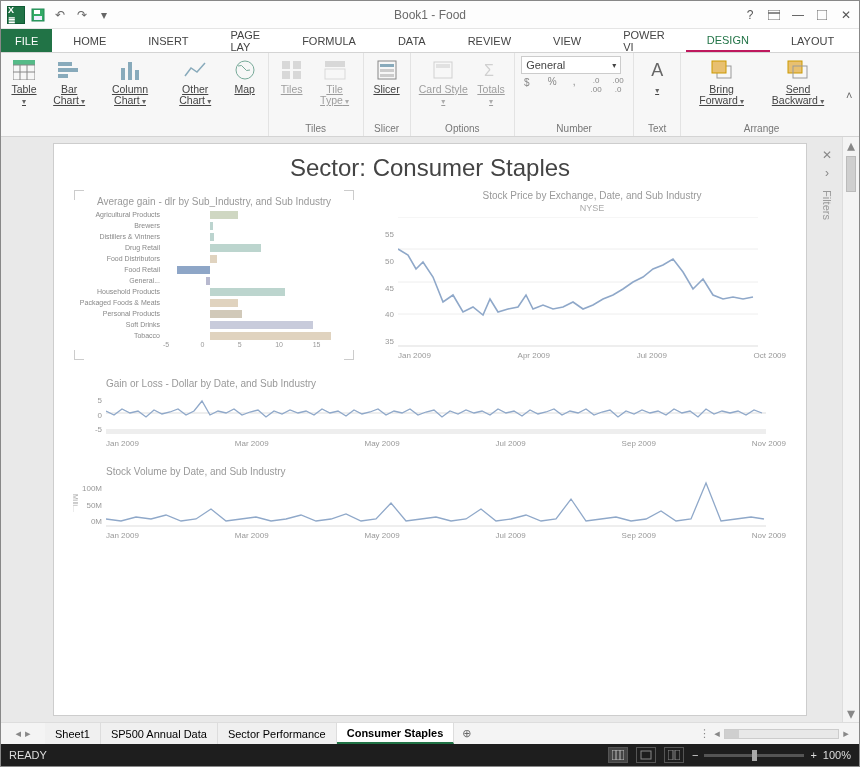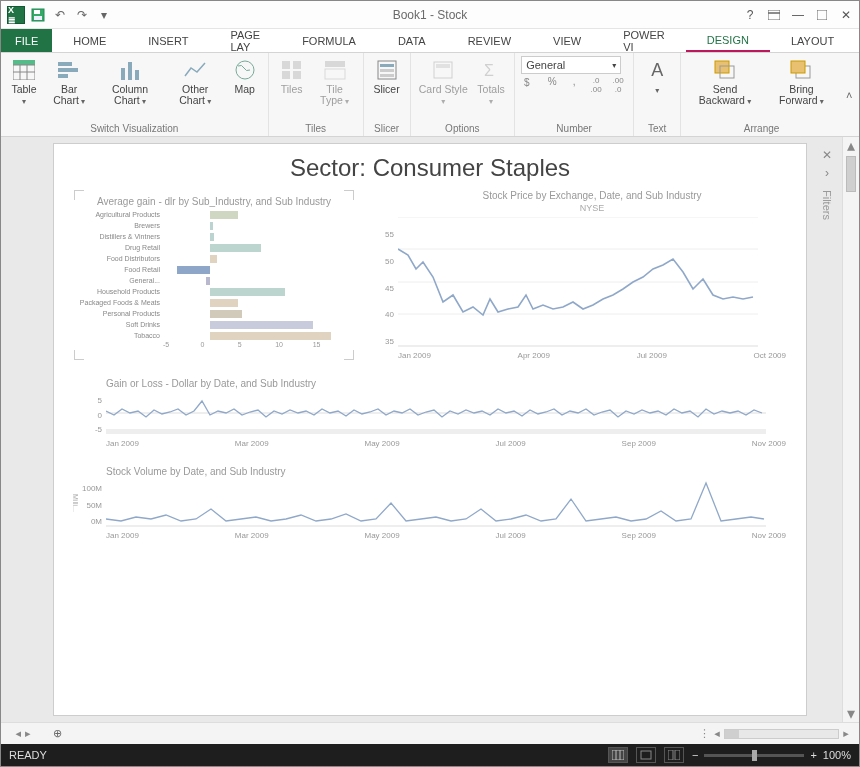--- a/index.html
+++ b/index.html
@@ -25,21 +25,21 @@
 .user-area { margin-left: auto; display: flex; align-items: center; gap: 6px; padding-right: 6px; }
 .avatar { width: 20px; height: 20px; background: #3a5a8c; border: 1px solid #888; }
 .smiley { width: 18px; height: 18px; border-radius: 50%; background: #ffd83a; display: flex; align-items: center; justify-content: center; font-size: 12px; }
 
 
 .ribbon-body { height: 84px; background: #f7f7f7; display: flex; border-bottom: 1px solid #d4d4d4; font-size: 11px; color: #444; }
 .group { padding: 3px 6px 0; display: flex; flex-direction: column; border-right: 1px solid #e3e3e3; }
 .group-items { flex: 1; display: flex; align-items: flex-start; gap: 4px; }
 .rbtn { display: flex; flex-direction: column; align-items: center; justify-content: flex-start; min-width: 34px; cursor: pointer; padding: 2px; gap: 2px; }
 .rbtn .icon24 { width: 24px; height: 24px; display: flex; align-items: center; justify-content: center; }
-.rbtn .lbl { text-align: center; line-height: 1.05; font-size: 10.5px; }
+.rbtn .lbl { text-align: center; line-height: 1.05; font-size: 10.5px; text-decoration: underline; }
 .drop::after { content: " ▾"; font-size: 8px; color: #666; }
 .group-title { text-align: center; font-size: 10px; color: #777; padding: 1px 0 2px; }
 .num-row { display: flex; flex-direction: column; gap: 2px; }
 .num-top { border: 1px solid #ccc; background: #fff; font-size: 11px; padding: 0 4px; height: 18px; display: flex; align-items: center; width: 100px; justify-content: space-between; }
 .num-bottom { display: flex; gap: 4px; font-size: 10px; color: #888; }
 .num-bottom span { width: 18px; text-align: center; cursor: pointer; }
 .collapse-ribbon { width: 18px; align-self: center; color: #666; cursor: pointer; margin-left: auto; padding: 0 4px; }
 
 
 .canvas-area { flex: 1; background: #e9e9e9; position: relative; overflow: hidden; }
@@ -107,21 +107,21 @@
           <svg width="14" height="14" viewBox="0 0 14 14">
             <rect x="1" y="1" width="12" height="12" fill="#3a6" stroke="#285"></rect>
             <rect x="3" y="2" width="6" height="4" fill="#fff"></rect>
             <rect x="3" y="8" width="8" height="4" fill="#eef"></rect>
           </svg>
         </div>
       <div class="small-icon">↶</div>
       <div class="small-icon">↷</div>
       <div class="small-icon">▾</div>
     </div>
-    <div class="title-text">Book1 - Stock</div>
+    <div class="title-text">Book1 - Food</div>
     <div class="right">
       <div class="win-btn">?</div>
       <div class="win-btn">
           <svg width="12" height="10">
             <rect x="0" y="0" width="12" height="3" fill="none" stroke="#666"></rect>
             <rect x="0" y="3" width="12" height="7" fill="none" stroke="#666"></rect>
           </svg>
         </div>
       <div class="win-btn">—</div>
       <div class="win-btn">
@@ -202,21 +202,20 @@
         <div class="rbtn">
             <div class="icon24">
               <svg width="22" height="20">
                 <circle cx="11" cy="10" r="9" fill="none" stroke="#7a9"></circle>
                 <path d="M4,6 Q8,4 10,8 Q12,12 16,10" fill="none" stroke="#7a9"></path>
               </svg>
             </div>
             <div class="lbl">Map</div>
           </div>
       </div>
-      <div class="group-title">Switch Visualization</div>
     </div>
     <div class="group">
       <div class="group-items">
         <div class="rbtn" style="opacity:.5">
             <div class="icon24">
               <svg width="22" height="20">
                 <rect x="1" y="1" width="8" height="8" fill="#bbb"></rect>
                 <rect x="12" y="1" width="8" height="8" fill="#bbb"></rect>
                 <rect x="1" y="11" width="8" height="8" fill="#bbb"></rect>
                 <rect x="12" y="11" width="8" height="8" fill="#bbb"></rect>
@@ -301,34 +300,34 @@
             <div class="lbl drop"></div>
           </div>
       </div>
       <div class="group-title">Text</div>
     </div>
     <div class="group" style="border-right:none">
       <div class="group-items">
         <div class="rbtn">
             <div class="icon24">
               <svg width="22" height="20">
+                <rect x="6" y="6" width="14" height="12" fill="none" stroke="#999"></rect>
+                <rect x="1" y="1" width="14" height="12" fill="#e8c070" stroke="#c90"></rect>
+              </svg>
+            </div>
+            <div class="lbl"><span>Bring Forward</span><span class="drop"></span></div>
+          </div>
+        <div class="rbtn">
+            <div class="icon24">
+              <svg width="22" height="20">
                 <rect x="1" y="1" width="14" height="12" fill="#e8c070" stroke="#c90"></rect>
                 <rect x="6" y="6" width="14" height="12" fill="none" stroke="#999"></rect>
               </svg>
             </div>
             <div class="lbl"><span>Send Backward</span><span class="drop"></span></div>
-          </div>
-        <div class="rbtn">
-            <div class="icon24">
-              <svg width="22" height="20">
-                <rect x="6" y="6" width="14" height="12" fill="none" stroke="#999"></rect>
-                <rect x="1" y="1" width="14" height="12" fill="#e8c070" stroke="#c90"></rect>
-              </svg>
-            </div>
-            <div class="lbl"><span>Bring Forward</span><span class="drop"></span></div>
           </div>
       </div>
       <div class="group-title">Arrange</div>
     </div>
     <div class="collapse-ribbon">˄</div>
   </div>
 
   <div class="canvas-area">
     <div class="pv-surface">
       <div class="pv-panel">
@@ -506,20 +505,26 @@
       <div style="flex:1"></div>
       <div class="arrow">▾</div>
     </div>
   </div>
 
   <div class="sheet-bar">
     <div class="sheet-nav">
         <span>◂</span>
         <span>▸</span>
       </div>
+    <div id="sheets-host" style="display:flex;height:100%">
+        <div class="sheet-tab">Sheet1</div>
+        <div class="sheet-tab">SP500 Annual Data</div>
+        <div class="sheet-tab">Sector Performance</div>
+        <div class="sheet-tab active">Consumer Staples</div>
+      </div>
     <div class="add-sheet">⊕</div>
     <div class="sheet-scroll">
       <span style="color:#888">⋮</span>
       <div class="arrow">◂</div>
       <div class="track">
           <div class="th"></div>
         </div>
       <div class="arrow">▸</div>
     </div>
   </div>

